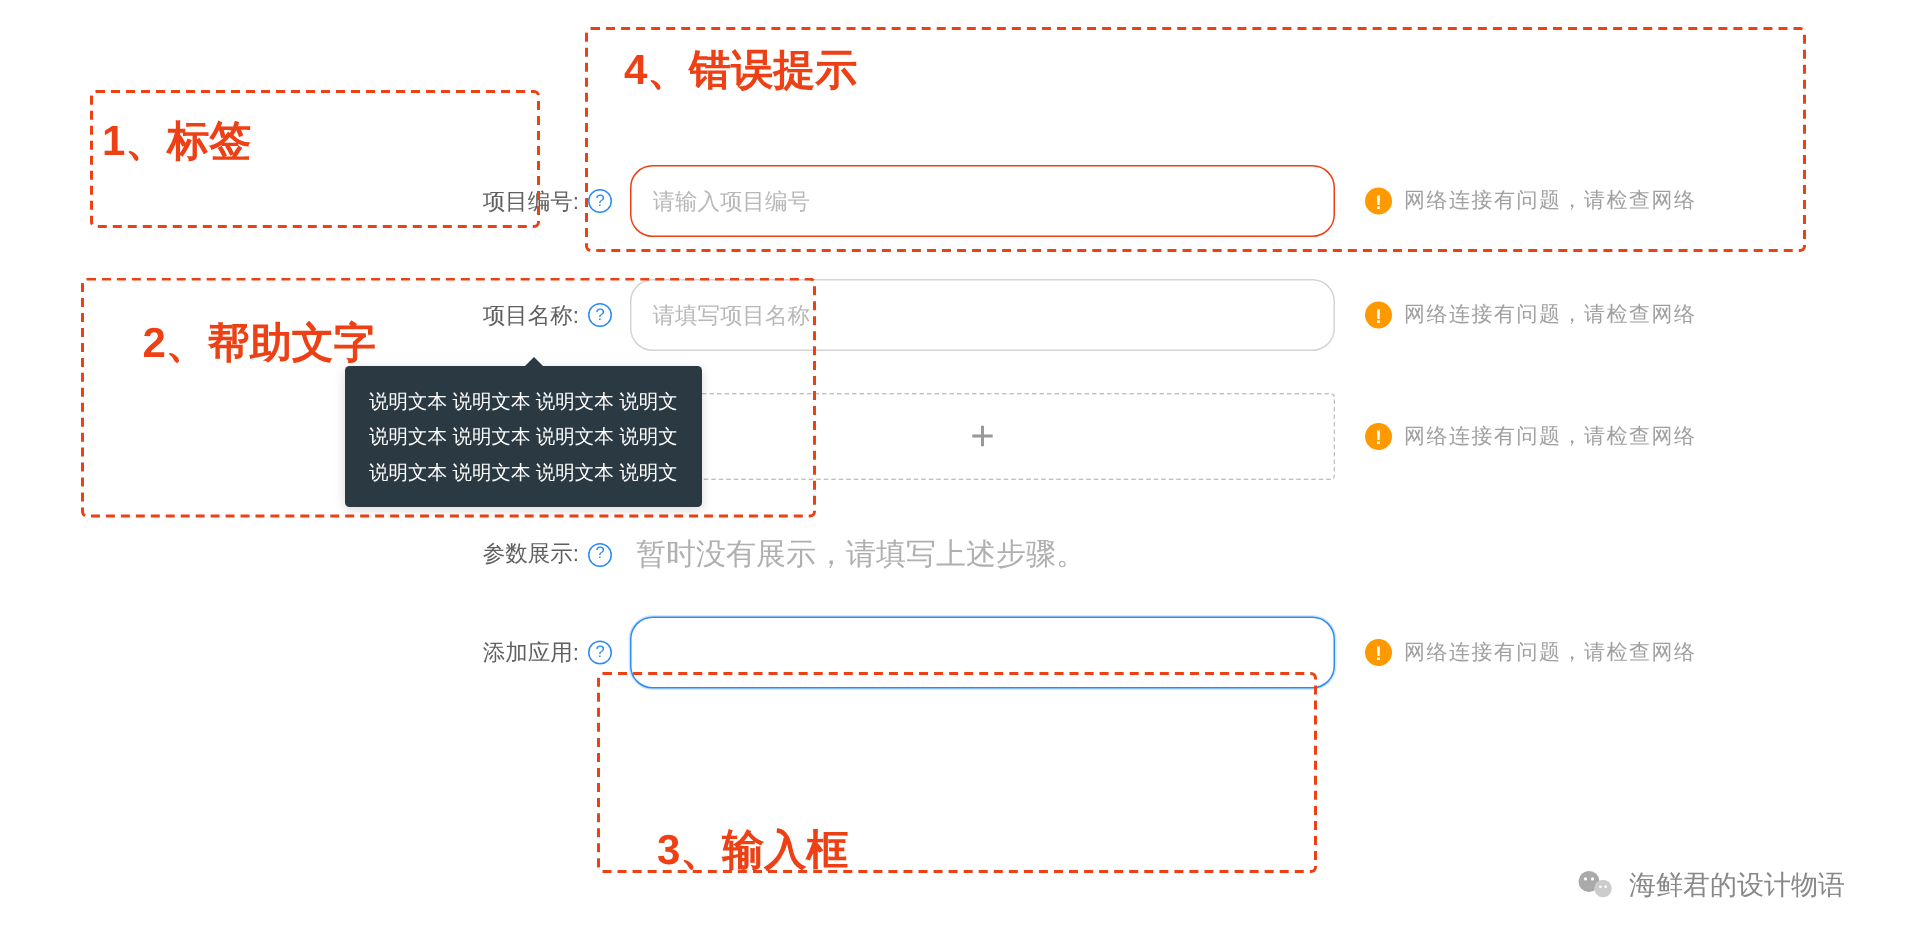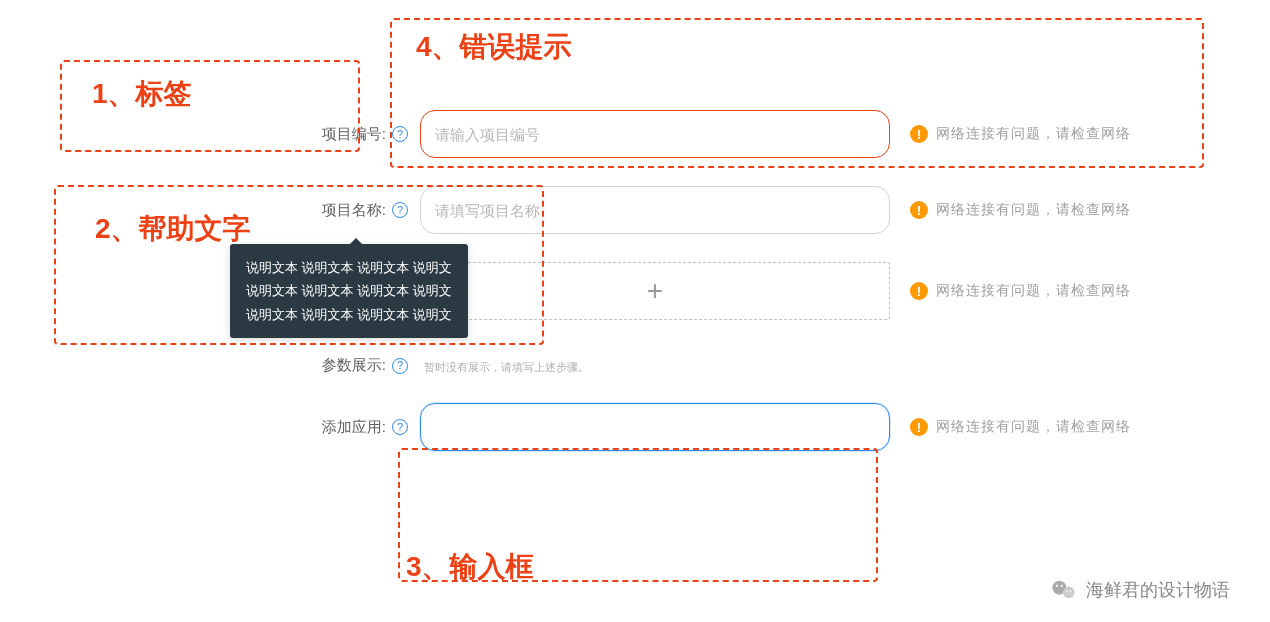--- a/index.html
+++ b/index.html
@@ -90,21 +90,21 @@
       font-size: 13px;
       font-weight: bold;
     }
     .error-text {
       color: #a0a0a0;
       font-size: 14px;
       letter-spacing: 1px;
     }
     .static-text {
       color: #b0b0b0;
-      font-size: 11px;
+      font-size: 20px;
       padding-left: 4px;
     }
     .tooltip {
       position: absolute;
       left: 230px;
       top: 244px;
       background: #2b3a42;
       color: #fff;
       font-size: 13px;
       padding: 12px 16px;
@@ -154,36 +154,36 @@
     .wechat-icon svg { width: 100%; height: 100%; }
     .form-container {
       padding-top: 90px;
       padding-left: 180px;
     }
   </style>
 </head>
 <body>
 
 <div class="annotation" style="left:60px; top:60px; width:300px; height:92px;"></div>
-<div class="ann-label" style="left:92px; top:75px;">
+<div class="ann-label" style="left:68px; top:75px;">
   <span>1、</span><span>标签</span>
 </div>
 
 <div class="annotation" style="left:54px; top:185px; width:490px; height:160px;"></div>
 <div class="ann-label" style="left:70px; top:210px;margin-left:25px;">
   <span>2、</span><span>帮助文字</span>
 </div>
 
 <div class="annotation" style="left:390px; top:18px; width:814px; height:150px;"></div>
 <div class="ann-label" style="left:416px; top:28px;">
   <span>4、</span><span>错误提示</span>
 </div>
 
 <div class="annotation" style="left:398px; top:448px; width:480px; height:134px;"></div>
-<div class="ann-label" style="left:406px; top:548px;">
+<div class="ann-label" style="left:438px; top:548px;">
   <span>3、</span><span>输入框</span>
 </div>
 
 <div class="form-container">
 
   <div class="form-row">
     <div class="label-col">
       <span>项目编号:</span>
       <span class="help-icon">?</span>
     </div>

